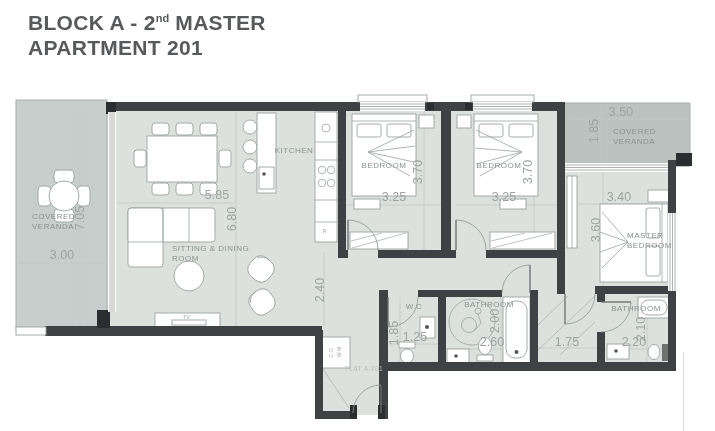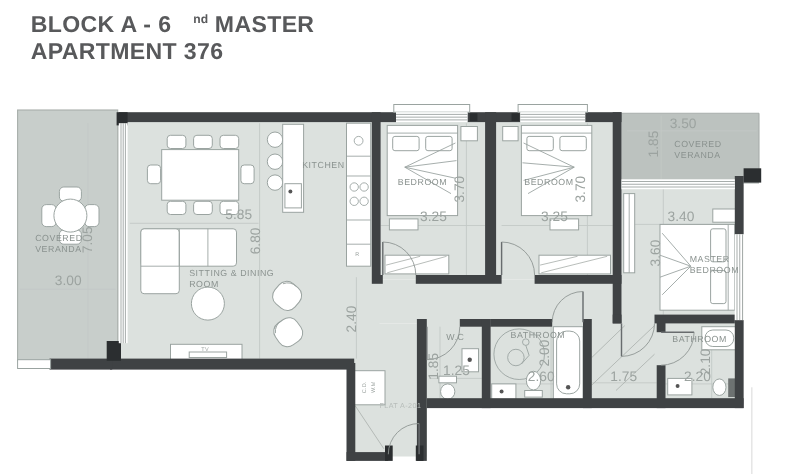--- a/index.html
+++ b/index.html
@@ -1,20 +1,20 @@
 <!DOCTYPE html>
 <html><head>
 <meta charset="utf-8">
 <style>
   html,body{margin:0;padding:0;background:#fff;}
   #stage{position:relative;width:715px;height:431px;background:#ffffff;overflow:hidden;
          font-family:"Liberation Sans",sans-serif;}
   #title-block{position:absolute;left:28px;top:6px;color:#58595b;
                font-weight:bold;font-size:21px;line-height:25px;letter-spacing:.3px;}
-  #title-block sup{font-size:11px;vertical-align:super;letter-spacing:0;margin-left:20px;}
+  #title-block sup{font-size:11px;vertical-align:super;letter-spacing:0;}
   svg text{font-family:"Liberation Sans",sans-serif;}
   .dim{font-size:12.5px;fill:#9ca3a0;}
   .rlabel{font-size:8px;letter-spacing:.5px;fill:#8a928f;}
   .tiny{font-size:5px;fill:#9ca3a0;letter-spacing:.2px;}
   .flat{font-size:6.5px;letter-spacing:.4px;fill:#b7bdba;}
   .wall{fill:#3f4244;}
   .walld{fill:#2b2e30;}
   .win{fill:#ffffff;}
   .winline{stroke:#8d9492;stroke-width:.7;fill:none;}
   .furn{fill:#fff;stroke:#9aa3a0;stroke-width:.9;}
@@ -24,22 +24,22 @@
   .arc{stroke:#8d9492;stroke-width:.8;fill:none;}
   .hatch{stroke:#aeb4b1;stroke-width:.8;}
   .outline{stroke:#a8aeab;stroke-width:1;fill:none;}
 </style>
 </head>
 <body>
 
 <div id="stage">
 
   <div id="title-block">
-    <div><span>BLOCK A - 6</span><sup>nd</sup><span> MASTER</span></div>
-    <div>APARTMENT 376</div>
+    <div><span>BLOCK A - 2</span><sup>nd</sup><span> MASTER</span></div>
+    <div>APARTMENT 201</div>
   </div>
 
   <svg width="715" height="431" viewBox="0 0 715 431" style="position:absolute;left:0;top:0;">
 
     <g>
       <rect x="16" y="100" width="91" height="228" fill="#c8cecb"></rect>
       <rect x="107" y="104" width="238" height="228" fill="#dce1de"></rect>
       <rect x="345" y="104" width="220" height="150" fill="#dce1de"></rect>
       <rect x="338" y="254" width="227" height="40" fill="#dce1de"></rect>
       <rect x="322" y="294" width="66" height="121" fill="#dce1de"></rect>

